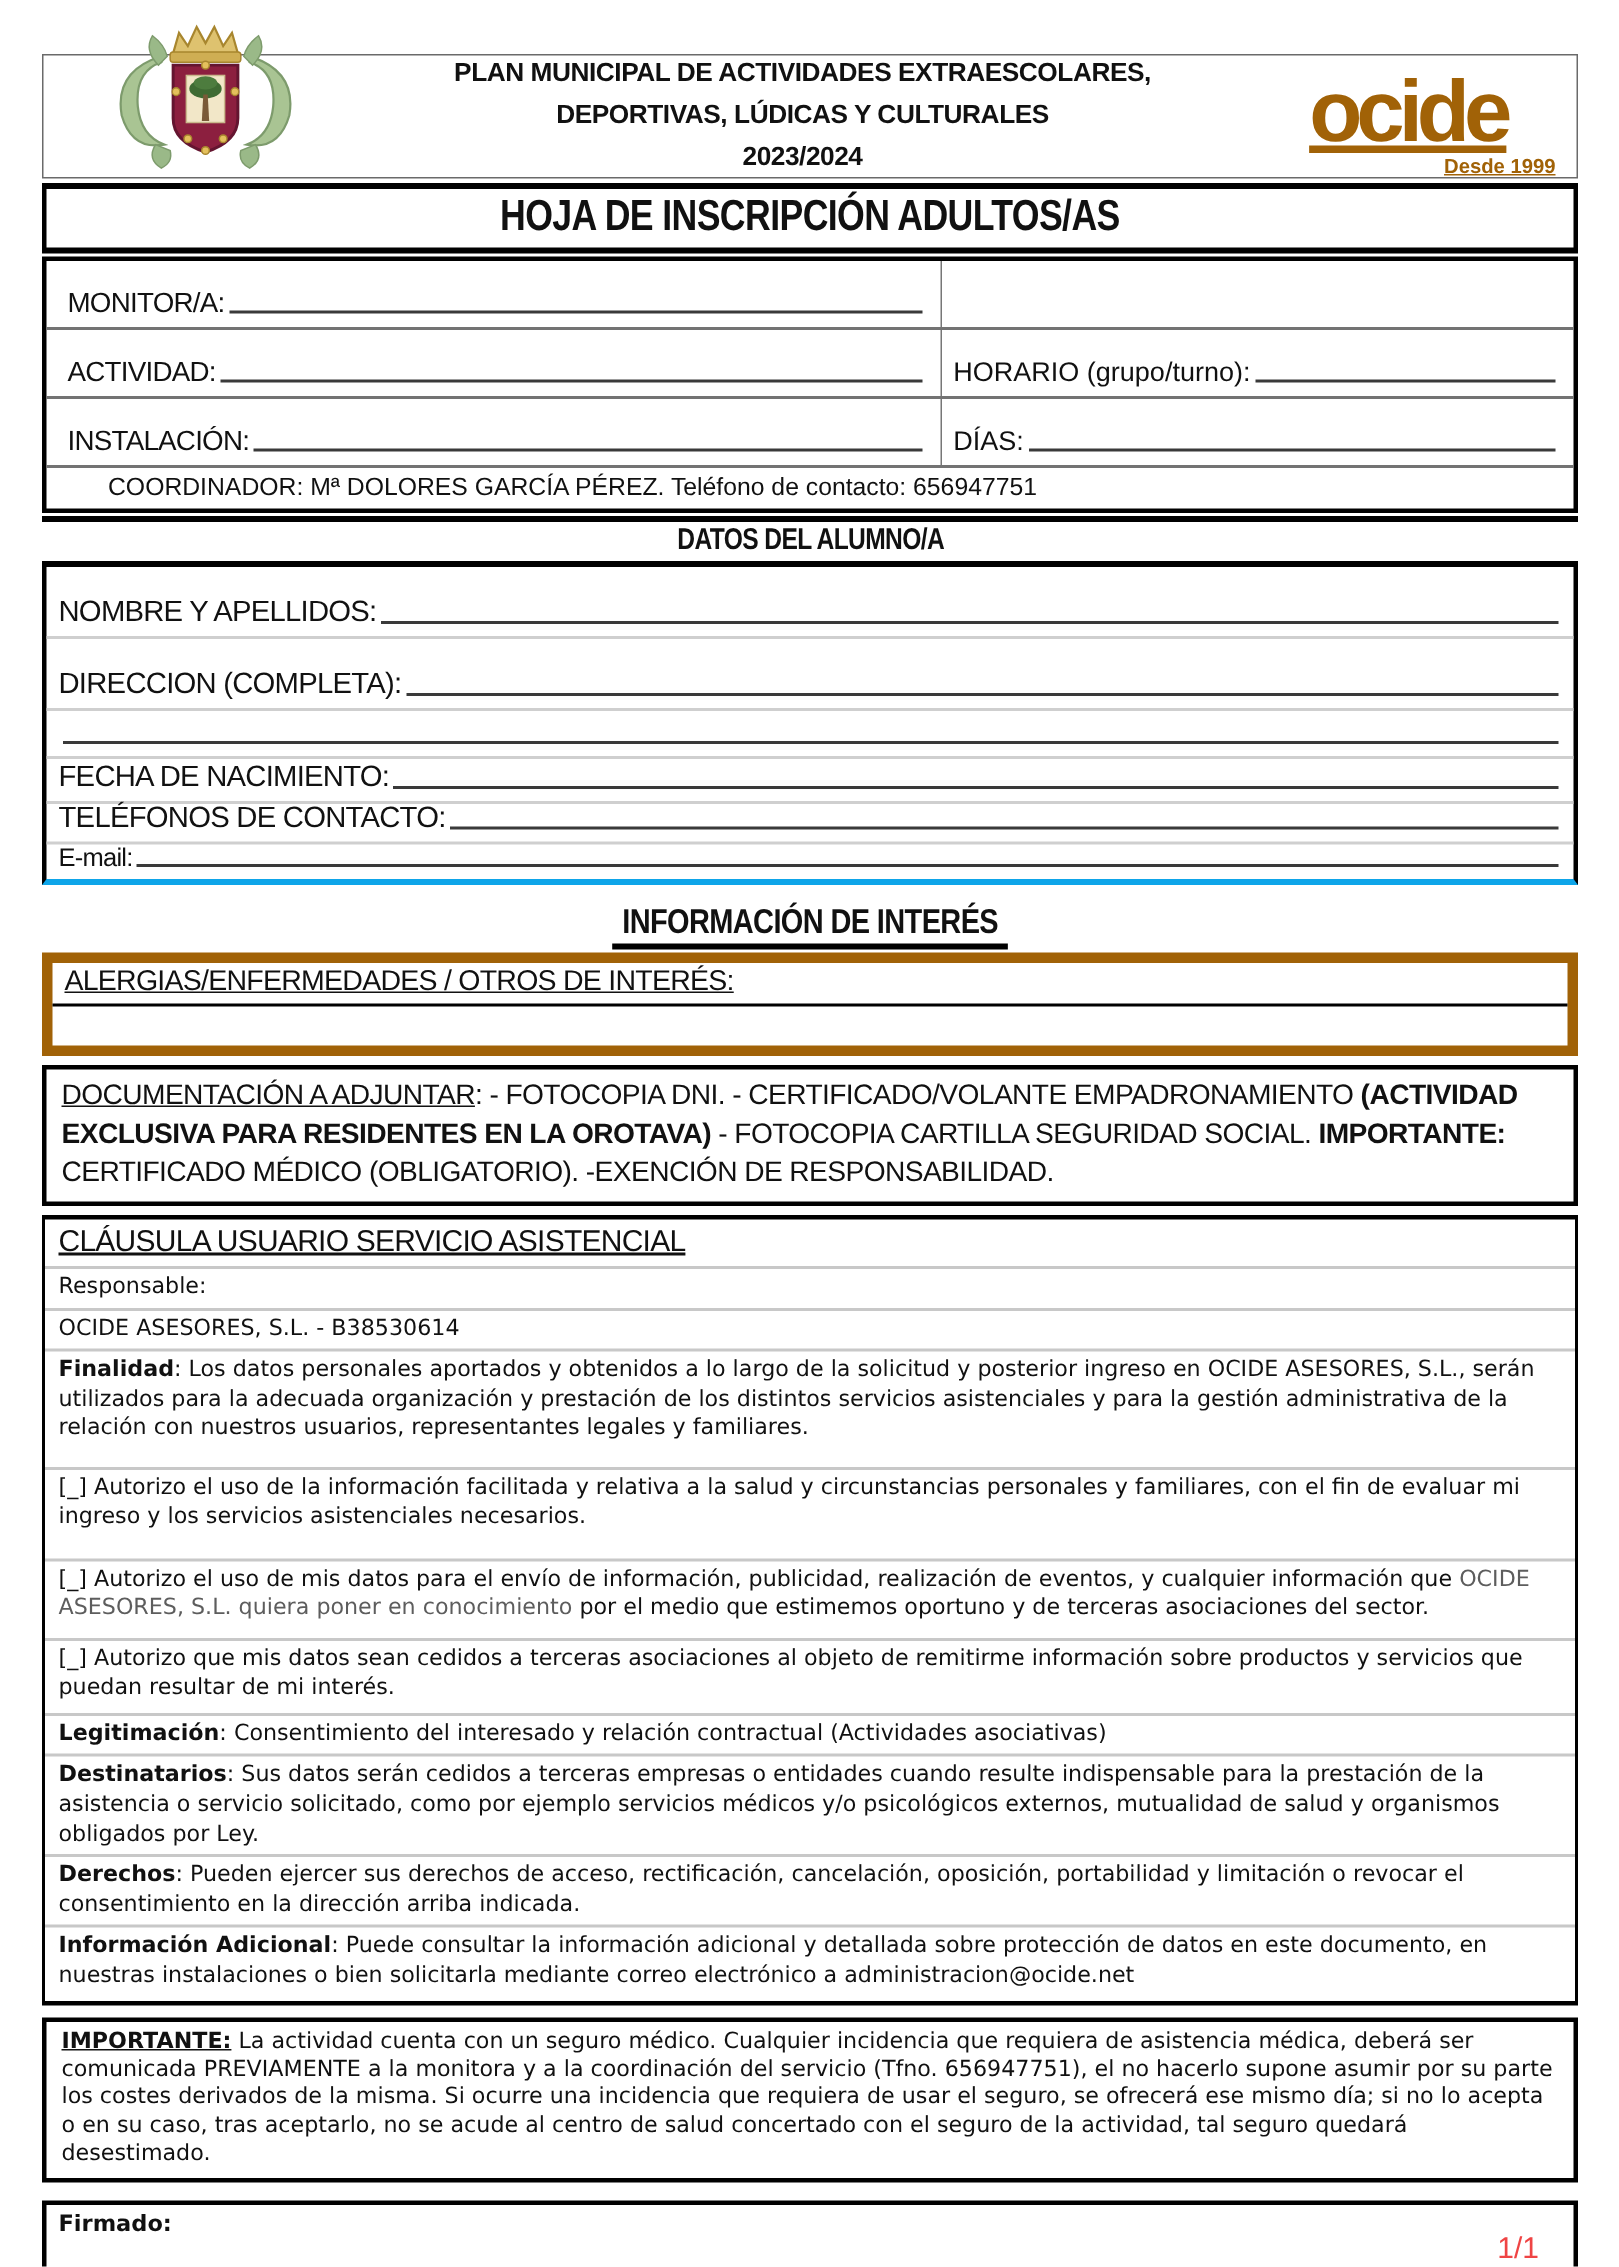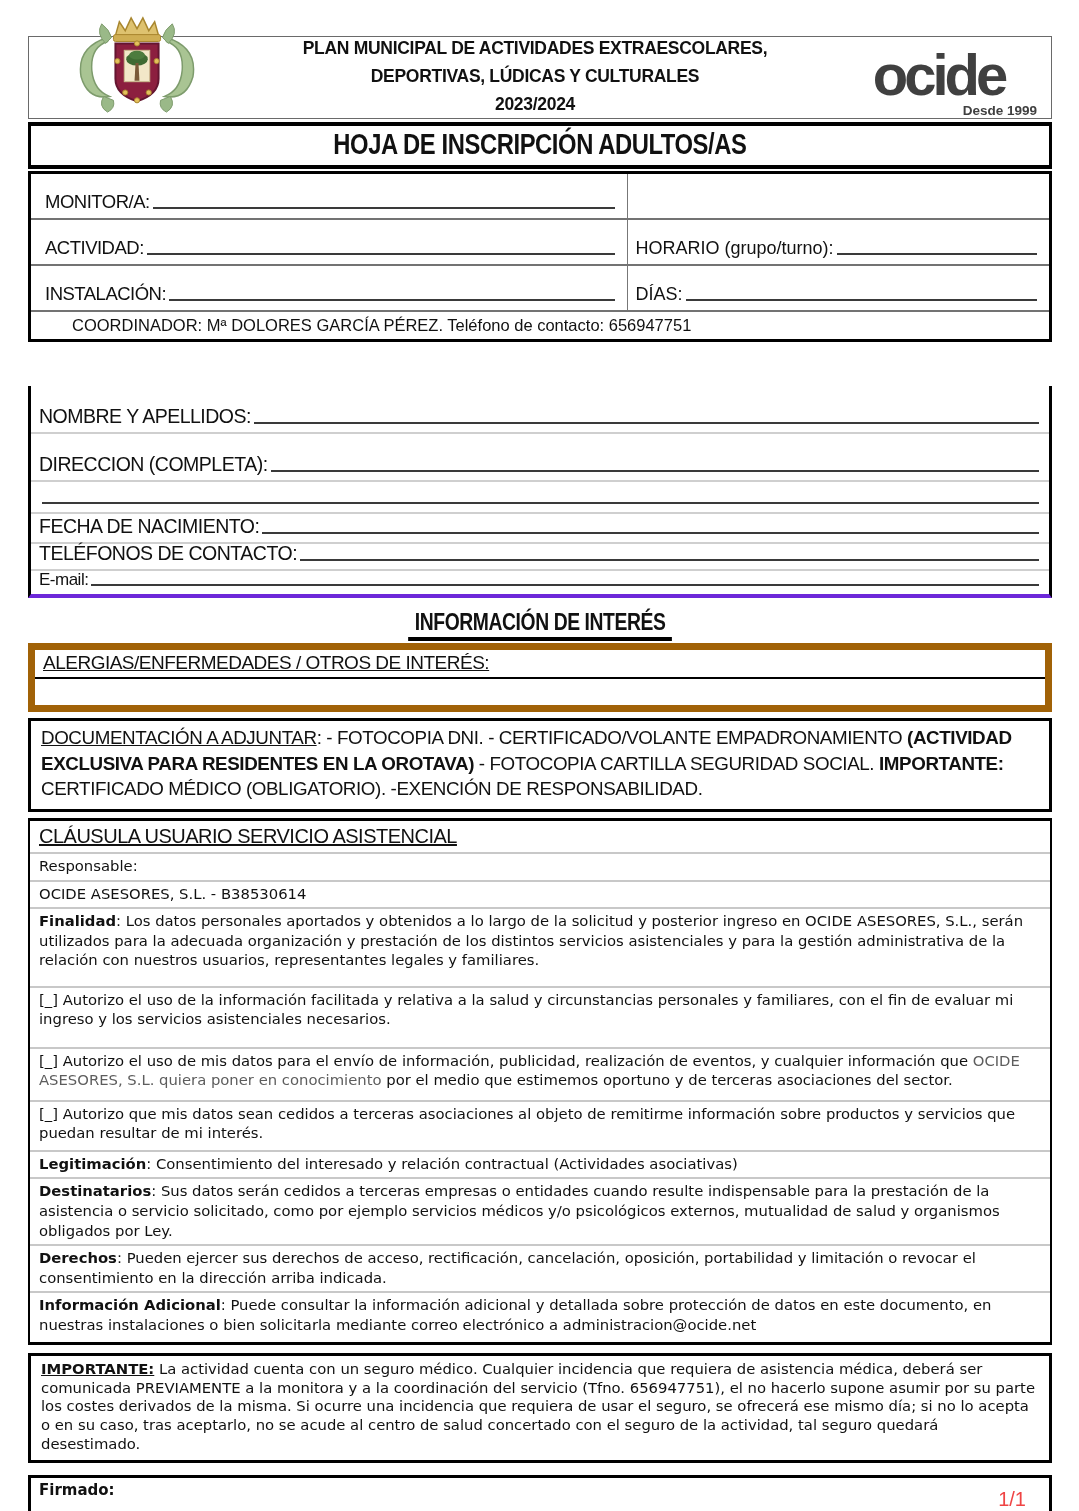--- a/index.html
+++ b/index.html
@@ -7,21 +7,21 @@
   body {
     width:1079px; height:1511px; position:relative; overflow:hidden;
     font-family:"Liberation Sans", sans-serif; color:#111;
   }
   .page { padding:36px 27px 0 28px; }
 
   
   .hdr { display:flex; align-items:flex-end; border:1px solid #6a6a6a; height:83px; background:#fff; }
   .crest-wrap { width:215px; display:flex; justify-content:center; }
   .hdr-title { flex:1; text-align:center; font-weight:bold; font-size:17.5px; line-height:1.6; letter-spacing:-.3px; }
-  .ocide { width:225px; text-align:center; color:#404040; }
+  .ocide { width:225px; text-align:center; color:#a16207;text-decoration:underline; }
   .ocide .word { font-size:58px; font-weight:bold; letter-spacing:-4px; line-height:.9; }
   .ocide .tag { font-size:13.5px; font-weight:bold; text-align:right; padding-right:14px; margin-top:2px; }
 
   .squish { display:inline-block; transform:scaleX(.82); transform-origin:center; white-space:nowrap; letter-spacing:-.5px; }
 
   
   .form-title { margin-top:3px; border:4px solid #000; border-left-width:3px; border-right-width:3px;
     text-align:center; font-weight:bold; font-size:29px; padding:2px 0 4px; }
 
   
@@ -33,21 +33,21 @@
   .flabel { font-size:18.5px; letter-spacing:-.5px; white-space:nowrap; }
   .flabel.reg { letter-spacing:0; font-size:18px; }
   .fl { flex:1; border-bottom:2px solid #3a3a3a; margin:0 2px 4px 3px; height:2px; }
   .coord { height:27px; display:flex; align-items:center; padding-left:9px; font-size:16.5px;margin-left:32px; }
 
   
   .secbar { margin-top:2px; border-top:4px solid #000; border-bottom:4px solid #000;
     text-align:center; font-weight:bold; font-size:20px; padding:1px 0 2px; }
 
   
-  .databox { border-left:3px solid #000; border-right:3px solid #000; border-bottom:4px solid #6d28d9;margin-top:44px; }
+  .databox { border-left:3px solid #000; border-right:3px solid #000; border-bottom:4px solid #0ea5e9; }
   .drow { display:flex; align-items:flex-end; padding:0 8px 4px 8px; border-bottom:2px solid #cfcfcf; }
   .drow:last-child { border-bottom:none;text-align:center; }
   .dlabel { font-size:19.5px; letter-spacing:-.5px; white-space:nowrap; }
 
   .gapline { height:10px; }
 
   
   .info-title { text-align:center; margin-top:1px; }
   .info-title .t { display:inline-block; transform:scaleX(.84); transform-origin:center;
     font-weight:bold; font-size:23px; letter-spacing:-.5px; border-bottom:4px solid #000; padding:0 8px 1px; }
@@ -162,20 +162,23 @@
         <span class="fl"></span>
       </div>
       <div class="fcell r">
         <span class="flabel reg">DÍAS:</span>
         <span class="fl"></span>
       </div>
     </div>
     <div class="coord">COORDINADOR: Mª DOLORES GARCÍA PÉREZ. Teléfono de contacto: 656947751</div>
   </div>
 
+  <div class="secbar">
+    <span class="squish">DATOS DEL ALUMNO/A</span>
+  </div>
   <div class="databox">
     <div class="drow" style="height:48px">
       <span class="dlabel">NOMBRE Y APELLIDOS:</span>
       <span class="fl"></span>
     </div>
     <div class="drow" style="height:48px">
       <span class="dlabel">DIRECCION (COMPLETA):</span>
       <span class="fl"></span>
     </div>
     <div class="drow" style="height:32px">

